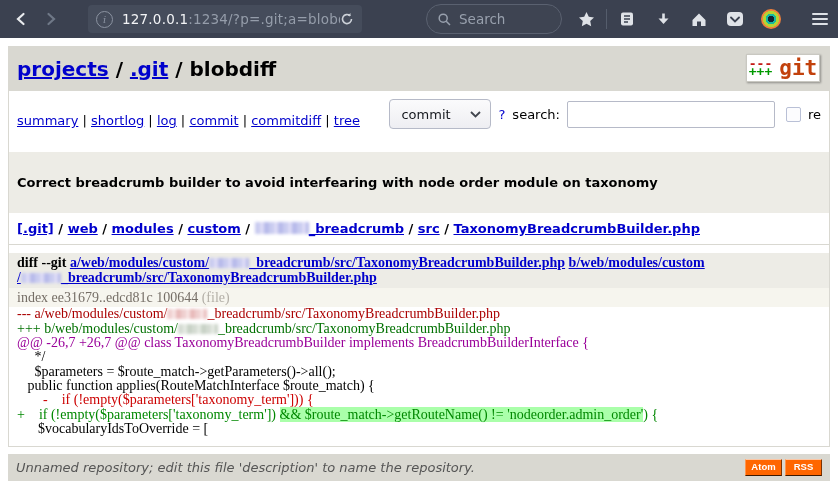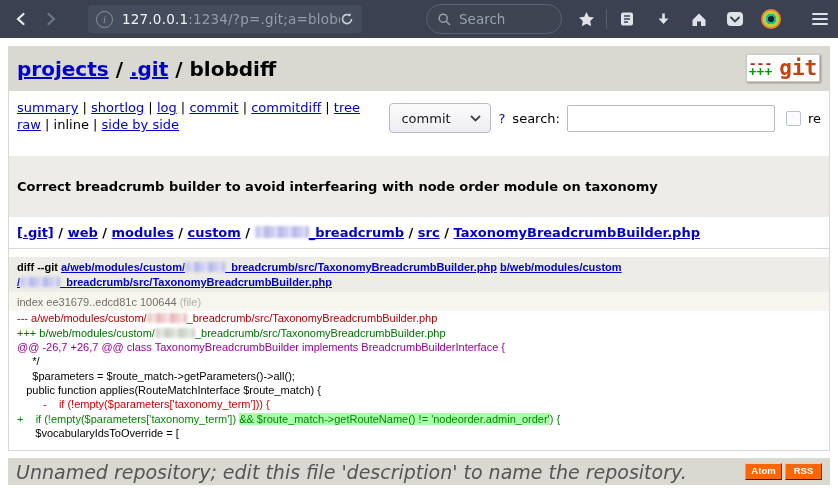--- a/index.html
+++ b/index.html
@@ -38,42 +38,42 @@
   .nav-links a{text-decoration:underline;}
   .nav-search{display:flex;align-items:center;gap:7px;}
   .select-box{width:102px;height:30px;border:1px solid #b6bac8;border-radius:4px;background:linear-gradient(#fbfbfc,#eeeef2);display:flex;align-items:center;justify-content:space-between;padding:0 9px 0 11px;box-sizing:border-box;color:#15181e;}
   .search-field{width:208px;height:27px;border:1px solid #b6bac8;border-radius:2px;box-sizing:border-box;font-size:13px;padding:0 4px;outline:none;background:#fff;}
   .checkbox{width:13px;height:13px;border:1px solid #b9c0d6;border-radius:2px;background:#fcfcfe;margin-left:4px;}
 
   .title-bar{margin-top:15px;background:#edece6;padding:23px 8px;font-weight:bold;}
   .page-path{padding:8px;font-weight:bold;border-bottom:1px solid #d9d8d1;}
   .page-path a{text-decoration:underline;}
 
-  .page-body{padding:8px 8px 10px;font-family:Liberation Sans, sans-serif;font-size:11px;line-height:14.3px;}
+  .page-body{padding:8px 8px 10px;font-family:Liberation Serif, serif;font-size:14px;line-height:14.3px;}
   .diff-header{background:#edece6;margin:0 -8px;padding:3px 8px;font-weight:bold;white-space:pre-wrap;line-height:14.6px;}
   .diff-header a{text-decoration:underline;word-break:break-all;}
   .ext-header{background:#f6f5ee;margin:0 -8px;padding:3px 8px 2px;color:#756e66;white-space:pre;}
   .ext-note{color:#b3afa7;}
   .diff-line{white-space:pre-wrap;}
   .from{color:#aa0000;}
   .to{color:#007000;}
   .chunk{color:#990099;}
   .rem{color:#cc0000;margin-left:26px;}
   .add{color:#008800;}
   .marked{background:#aaffaa;margin-top:16px;}
 
   .redact{display:inline-block;border-radius:1px;filter:blur(1.6px);}
   .redact.sans{width:54px;height:12px;vertical-align:-1px;}
   .redact.mono{width:40px;height:10px;vertical-align:-1px;}
   .r-blue{background:repeating-linear-gradient(90deg,#c9cbf0 0 5px,#dddcf6 5px 9px,#b7baea 9px 14px);}
   .r-red{background:repeating-linear-gradient(90deg,#efcfcf 0 5px,#f7e3e3 5px 9px,#e8baba 9px 14px);}
   .r-green{background:repeating-linear-gradient(90deg,#d4dbd2 0 5px,#e5eae3 5px 9px,#c8d2c6 9px 14px);}
 
   .page-footer{margin:7px 8px 0;background:#d9d8d1;padding:4px 8px;display:flex;align-items:center;justify-content:space-between;height:19px;}
-  .footer-text{color:#555555;font-style:italic;font-size:19px;}
+  .footer-text{color:#555555;font-style:italic;font-size:13px;}
   .rss-btns{display:flex;gap:3px;}
   .rss-logo{display:block;width:35px;padding:2px 0 3px;text-align:center;background:#ff6600;color:#fff;font-weight:bold;font-size:9.5px;border:1px solid;border-color:#fcc7a5 #7d3302 #3e1a01 #ff954e;text-decoration:none;font-family:"Liberation Sans",sans-serif;line-height:10px;}
 </style>
 </head>
 <body>
 
 <div class="chrome">
   <div class="nav-btn">
     <svg width="14" height="14" viewBox="0 0 14 14">
         <path d="M9.5 2 L4 7 L9.5 12" stroke="#e9ebee" stroke-width="2.2" fill="none" stroke-linecap="round"></path>
@@ -151,23 +151,20 @@
         <span class="logo-add">+++</span>
       </span>
       <span class="logo-git">git</span>
     </div>
   </div>
 
   <div class="page-nav">
     <div class="nav-links">
       <div>
         <a>summary</a><span> | </span><a>shortlog</a><span> | </span><a>log</a><span> | </span><a>commit</a><span> | </span><a>commitdiff</a><span> | </span><a>tree</a>
-      </div>
-      <div>
-        <a>raw</a><span> | </span><span>inline</span><span> | </span><a>side by side</a>
       </div>
     </div>
     <div class="nav-search">
       <div class="select-box">
         <span>commit</span>
         <svg width="11" height="7" viewBox="0 0 11 7">
             <path d="M1 1 L5.5 5.5 L10 1" stroke="#41454e" stroke-width="1.8" fill="none"></path>
           </svg>
       </div>
       <a>?</a>

